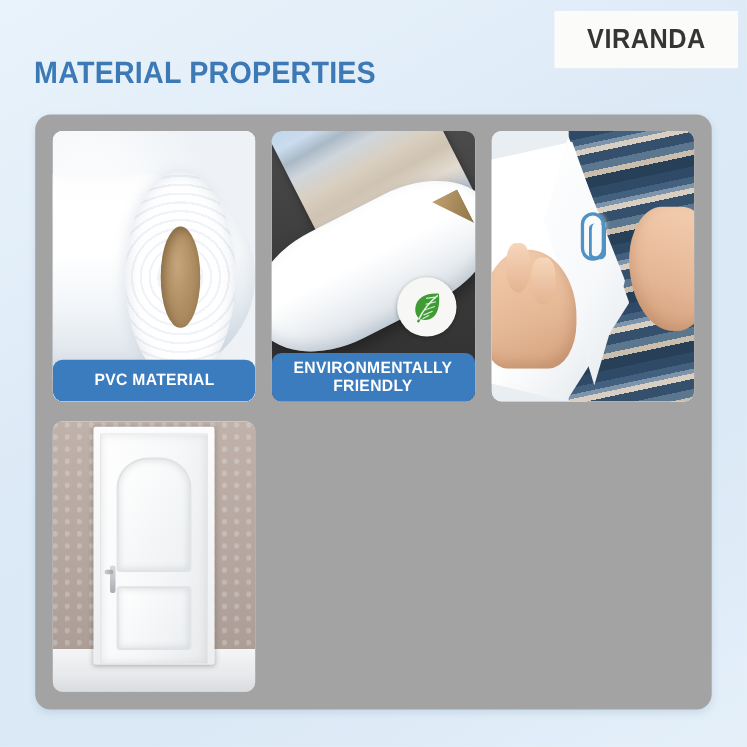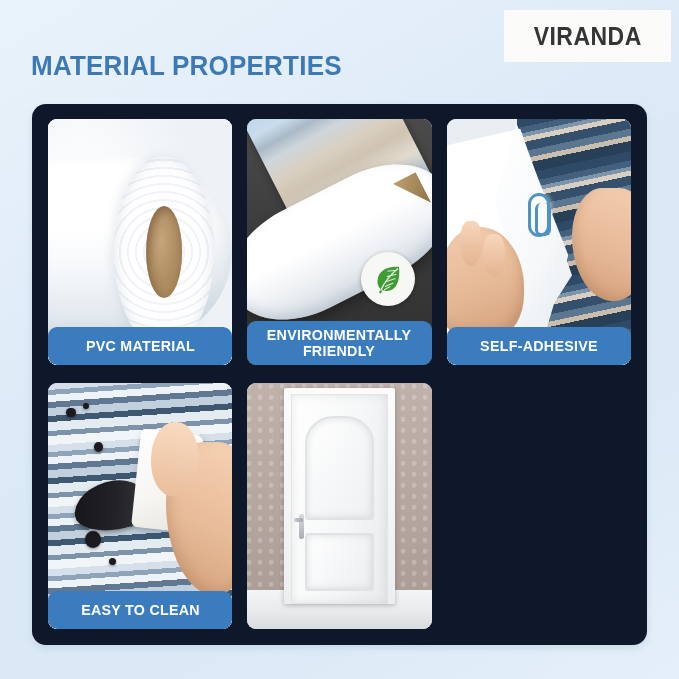--- a/index.html
+++ b/index.html
@@ -58,21 +58,21 @@
     white-space: nowrap;
   }
 
   
   .panel {
     position: absolute;
     left: 32px;
     top: 104px;
     width: 615px;
     height: 541px;
-    background: #0f172a;
+    background: #a3a3a3;
     border-radius: 14px;
     box-shadow: 0 3px 7px rgba(120,150,180,0.22);
   }
 
   .grid {
     position: absolute;
     left: 16px;
     top: 15px;
     width: 583px;
     height: 510px;
@@ -506,44 +506,23 @@
     <div class="card">
       <div class="card-media">
         <div class="sa-bg"></div>
         <div class="sa-marble"></div>
         <div class="sa-hand-r"></div>
         <div class="sa-peel"></div>
         <div class="sa-peel-fold"></div>
         <div class="sa-clip"></div>
         <div class="sa-hand-l"></div>
       </div>
-      <div class="card-label single">
-        <span>SELF-ADHESIVE</span>
-      </div>
     </div>
 
 
-    <div class="card">
-      <div class="card-media">
-        <div class="ec-bg"></div>
-        <div class="ink" style="left:10%; top:10%; width:5%; height:4%;"></div>
-        <div class="ink" style="left:19%; top:8%; width:3%; height:2.5%;"></div>
-        <div class="ink" style="left:25%; top:24%; width:5%; height:4%;"></div>
-        <div class="ink" style="left:50%; top:22%; width:5%; height:4%;"></div>
-        <div class="ink" style="left:20%; top:60%; width:9%; height:7%;"></div>
-        <div class="ink" style="left:33%; top:71%; width:4%; height:3%;"></div>
-        <div class="ink-smear"></div>
-        <div class="ec-hand"></div>
-        <div class="cloth"></div>
-        <div class="ec-thumb"></div>
-      </div>
-      <div class="card-label single">
-        <span>EASY TO CLEAN</span>
-      </div>
-    </div>
 
     <div class="card">
       <div class="card-media">
         <div class="ng-wall"></div>
         <div class="ng-skirt"></div>
         <div class="ng-base"></div>
         <div class="ng-frame">
           <div class="ng-door">
             <div class="ng-panel-top"></div>
             <div class="ng-panel-bot"></div>

